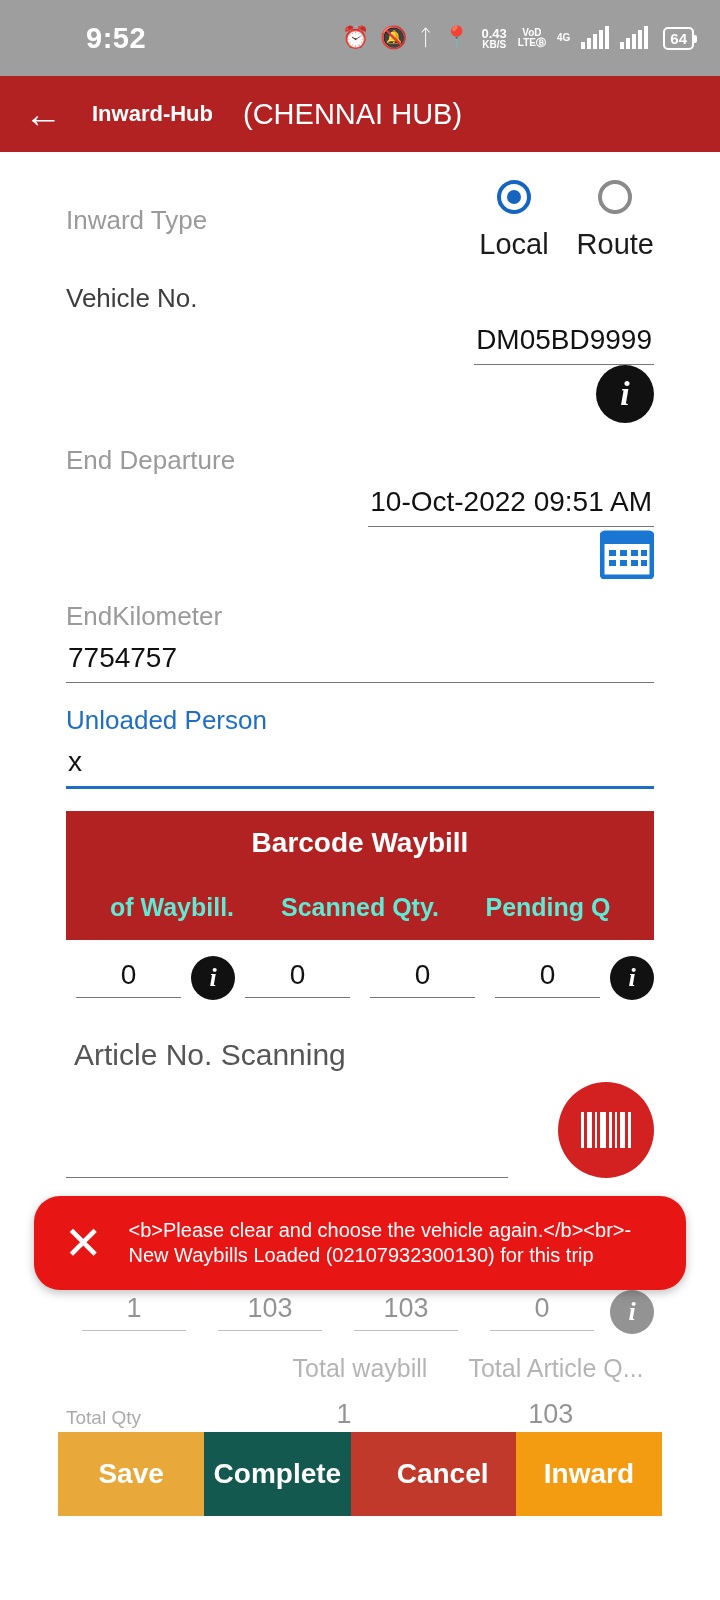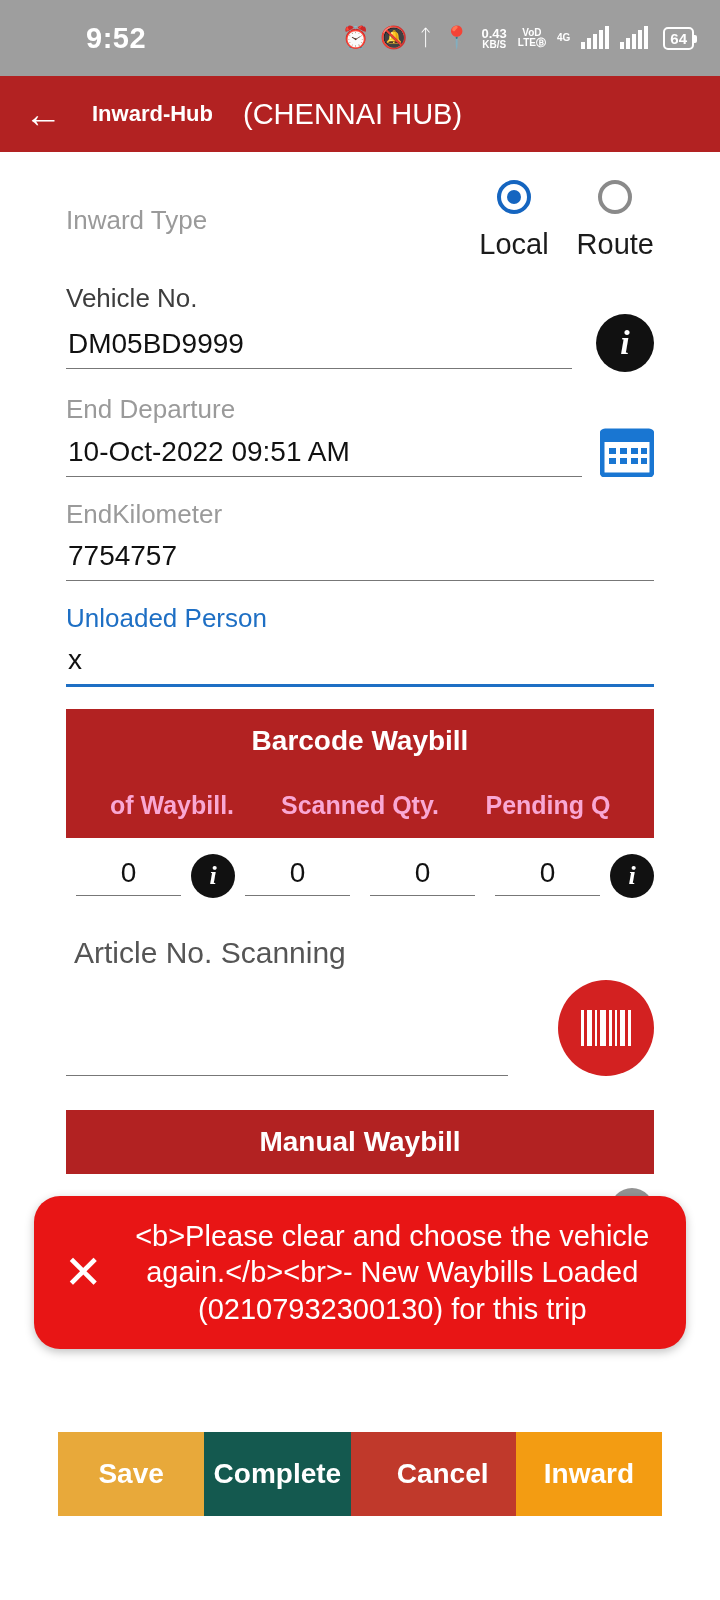--- a/index.html
+++ b/index.html
@@ -64,38 +64,38 @@
     border: 4px solid #8a8a8a; display: inline-block; position: relative;
   }
   .radio.sel .dot { border-color: #1565C0; }
   .radio.sel .dot:after {
     content: ""; position: absolute; left: 6px; top: 6px;
     width: 14px; height: 14px; border-radius: 50%; background: #1565C0;
   }
   .radio span.txt { font-size: 29px; color: #1b1b1b; }
 
   .field { margin-bottom: 22px; }
-  .field .with-icon { display: flex; align-items: center; }
+  .field .with-icon { display: flex; align-items: flex-end; flex-direction: column; }
   .field .with-icon .inp { flex: 1; }
 
   .info-btn {
     width: 58px; height: 58px; border-radius: 50%; background: #111; color: #fff;
     display: flex; align-items: center; justify-content: center;
     font-size: 34px; font-weight: 700; font-style: italic;
     font-family: "Liberation Serif", serif; flex: none; margin-left: 24px;
   }
   .cal-icon { width: 54px; height: 52px; flex: none; margin-left: 18px; }
 
   
   .secbar {
     background: #b22222; color: #fff; text-align: center;
     font-size: 28px; font-weight: 700; padding: 16px 0;
   }
   .tblhead {
-    background: #b22222; color: #f9a8d4; display: flex;
+    background: #b22222; color: #5eead4; display: flex;
     font-size: 25px; font-weight: 700; padding: 18px 12px;
   }
   .tblhead div { flex: 1; text-align: center; white-space: nowrap; }
 
   .numrow { display: flex; align-items: center; padding: 16px 0 4px 0; }
   .numcell { flex: 1; text-align: center; font-size: 28px; color: #111;
              border-bottom: 1.5px solid #777; margin: 0 10px; padding-bottom: 6px; }
   .mini-info {
     width: 44px; height: 44px; border-radius: 50%; background: #111; color: #fff;
     display: flex; align-items: center; justify-content: center;
@@ -127,21 +127,21 @@
   .mt-row2 .lead { flex: 1; font-size: 19px; color: #444; }
 
   
   .toast {
     position: absolute; left: 34px; right: 34px; top: 1196px;
     background: #e81515; color: #fff; border-radius: 26px;
     display: flex; align-items: center; padding: 22px 30px;
     box-shadow: 0 3px 10px rgba(0,0,0,.25);
   }
   .toast .x { font-size: 46px; line-height: 1; margin-right: 26px; flex: none; }
-  .toast .msg { font-size: 29px; line-height: 1.25; text-align: center; }
+  .toast .msg { font-size: 20px; line-height: 1.25; }
 
   
   .btnbar { position: absolute; left: 0; right: 0; bottom: 0; display: flex; padding: 0 58px; }
   .btn { flex: 1; text-align: center; color: #fff; font-size: 28px; font-weight: 700; padding: 26px 0; }
   .btn.save { background: #e8a93a; }
   .btn.complete { background: #14594f; }
   .btn.cancel { background: #c0392b; padding-left: 19px; }
   .btn.inward { background: #f39c12; }
 </style>
 </head>

